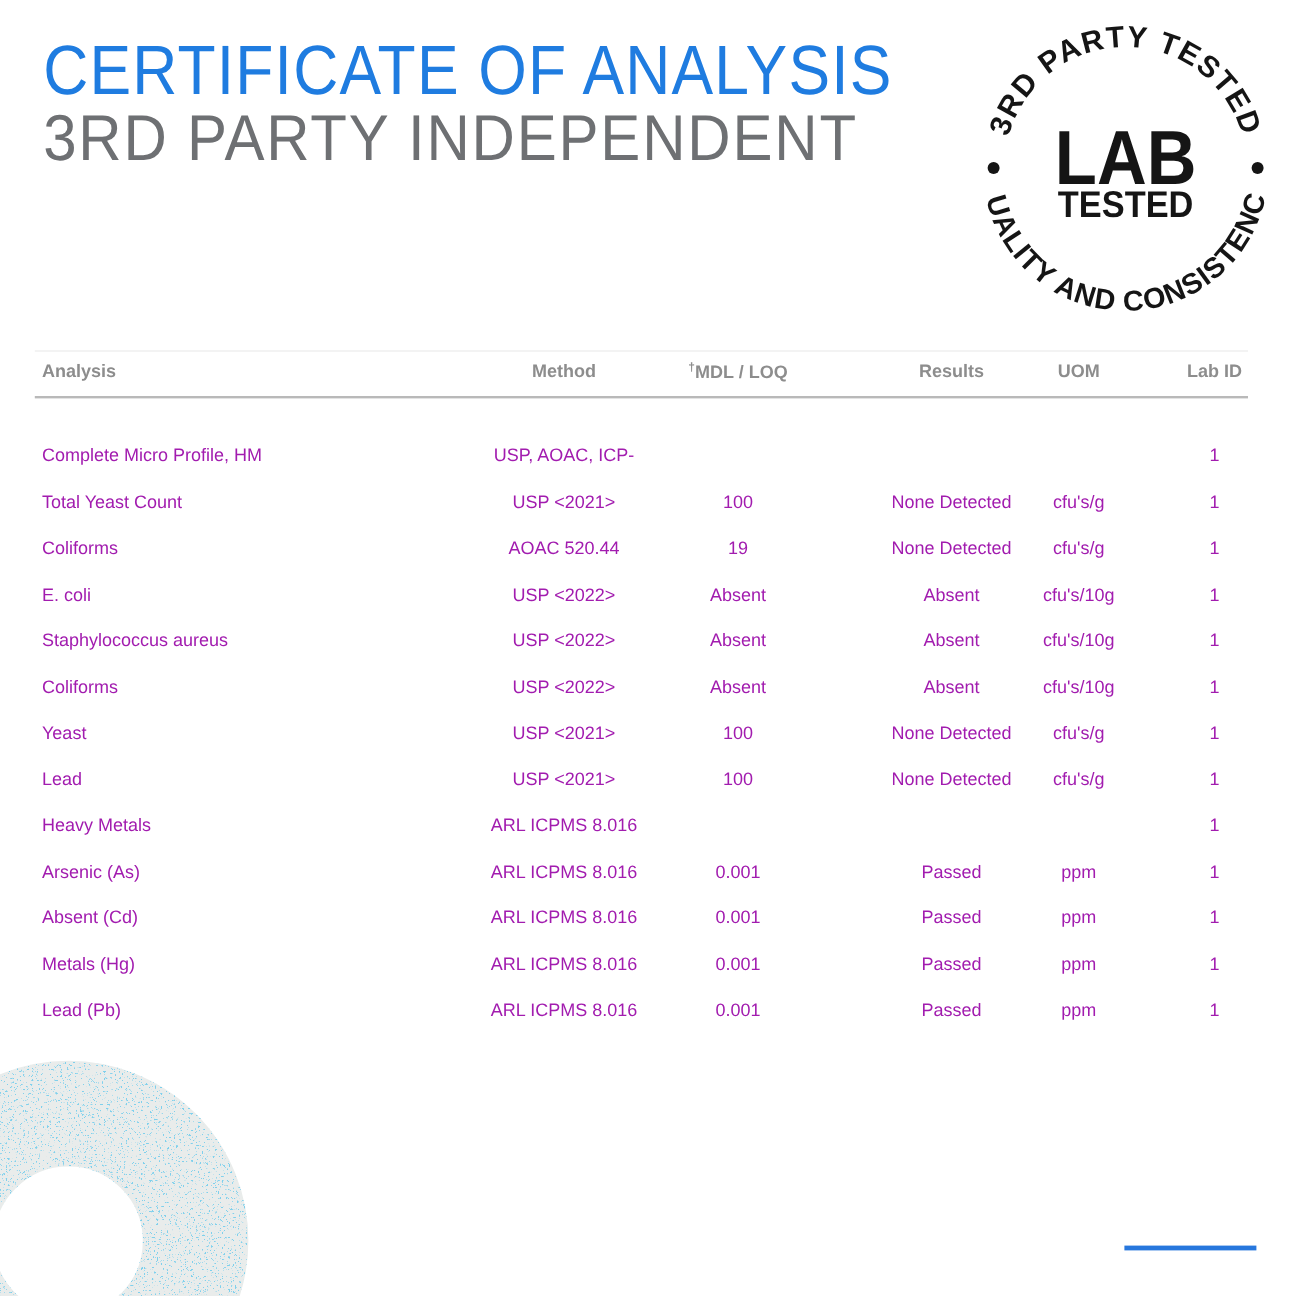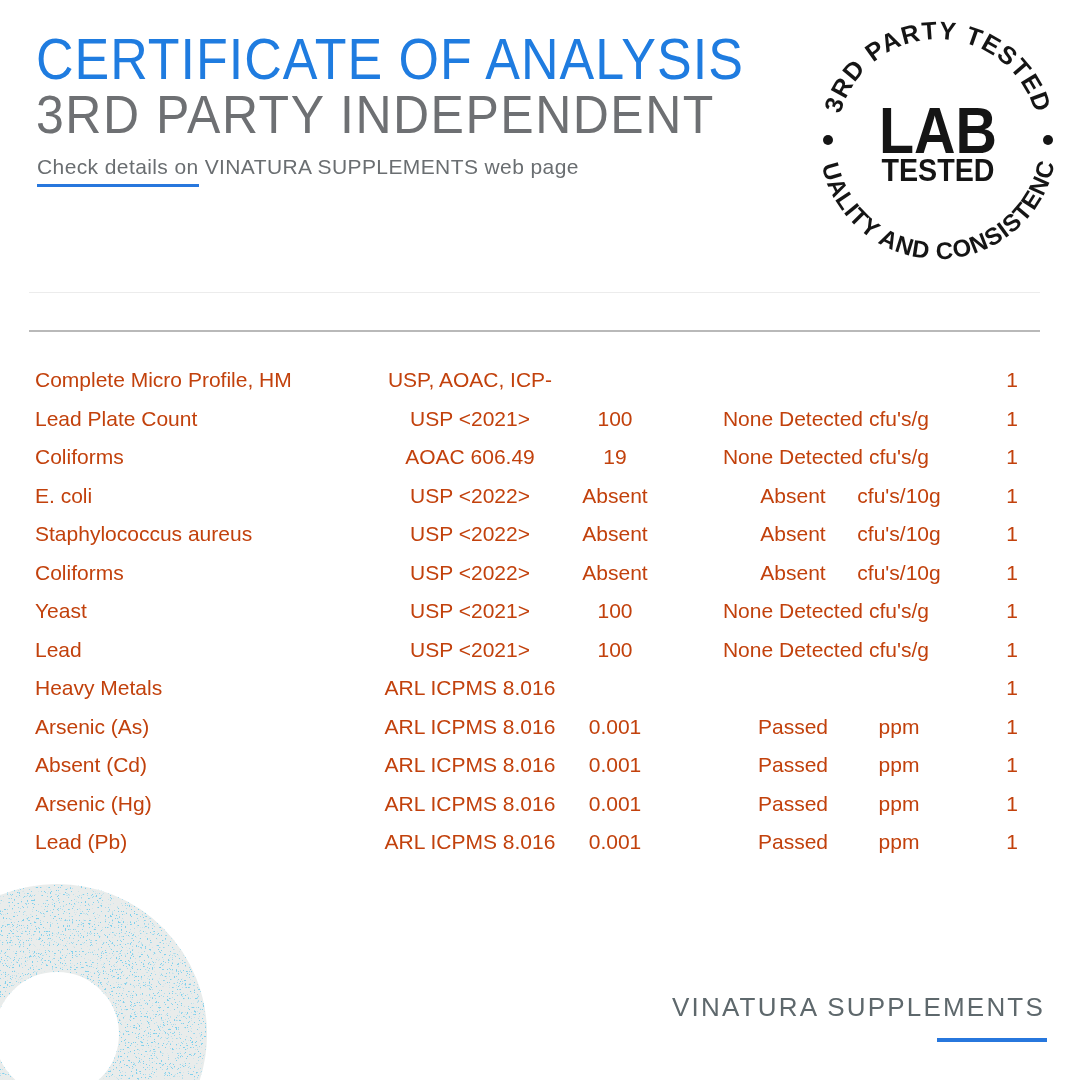--- a/index.html
+++ b/index.html
@@ -36,21 +36,21 @@
   .badge .arcb{font-size:24px;font-weight:bold;letter-spacing:0.8px;}
   .badge .lab{font-size:64px;font-weight:bold;}
   .badge .tested{font-size:31px;font-weight:bold;}
   
   .coa{position:absolute;left:35px;top:280px;width:1005px;height:585px;}
   .line-top{position:absolute;left:-6px;top:12px;width:1011px;height:1px;background:#ececec;}
   .line-head{position:absolute;left:-6px;top:50px;width:1011px;height:2px;background:#b9b9b9;}
   .t-head{position:absolute;left:0;top:18px;width:100%;height:24px;
           font-size:15px;font-weight:bold;color:#8d8d8d;}
   .t-rows{position:absolute;left:0;top:81px;width:100%;}
-  .t-row{position:relative;height:38.5px;font-size:21px;color:#c2410c;}
+  .t-row{position:relative;height:38.5px;font-size:15px;color:#a21caf;}
   .cell{position:absolute;top:50%;transform:translateY(-50%);white-space:nowrap;}
   .c0{left:0;}
   .c1{left:435px;transform:translate(-50%,-50%);}
   .c2{left:580px;transform:translate(-50%,-50%);}
   .c3{left:758px;transform:translate(-50%,-50%);}
   .c4{left:864px;transform:translate(-50%,-50%);}
   .c5{left:977px;transform:translate(-50%,-50%);}
   .t-head sup{font-size:10px;}
   
   .brand{
@@ -61,64 +61,71 @@
   
   .ring{position:absolute;left:-95px;top:880px;pointer-events:none;}
 </style>
 </head>
 <body>
 
 <div class="canvas">
 
   <h1 class="title">CERTIFICATE OF ANALYSIS</h1>
   <h2 class="subtitle">3RD PARTY INDEPENDENT</h2>
-  <p class="tagline"><span class="link">Check details on</span><span class="rest">VINATURA SUPPLEMENTS web page</span></p>
 
   <svg class="badge" width="252" height="252" viewBox="0 0 252 252">
     <defs>
       <path id="arcTop" d="M 25.4,117.2 A 101,101 0 0 1 226.6,117.2"></path>
       <path id="arcBot" d="M 8.8,146.7 A 119,119 0 0 0 243.2,146.7"></path>
     </defs>
     <text class="arc">
       <textPath href="#arcTop" startOffset="50%" text-anchor="middle">3RD PARTY TESTED</textPath>
     </text>
     <text class="arcb">
       <textPath href="#arcBot" startOffset="50%" text-anchor="middle">QUALITY AND CONSISTENCY</textPath>
     </text>
     <circle cx="16" cy="126" r="5" fill="#151515"></circle>
     <circle cx="236" cy="126" r="5" fill="#151515"></circle>
     <text class="lab" x="126" y="139" text-anchor="middle" textLength="118" lengthAdjust="spacingAndGlyphs">LAB</text>
     <text class="tested" x="126" y="167" text-anchor="middle" textLength="113" lengthAdjust="spacingAndGlyphs">TESTED</text>
   </svg>
 
   <div class="coa">
     <div class="line-top"></div>
+    <div class="t-head">
+      <span class="cell c0">Analysis</span>
+      <span class="cell c1">Method</span>
+      <span class="cell c2"><sup>†</sup><span>MDL / LOQ</span></span>
+      <span class="cell c3">Results</span>
+      <span class="cell c4">UOM</span>
+      <span class="cell c5">Lab ID</span>
+    </div>
     <div class="line-head"></div>
     <div class="t-rows" id="rows">
     <div class="t-row">
       <span class="cell c0">Complete Micro Profile, HM</span>
       <span class="cell c1">USP, AOAC, ICP-</span>
       <span class="cell c2"></span>
       <span class="cell c3"></span>
       <span class="cell c4"></span>
       <span class="cell c5">1</span>
     </div>
 
     <div class="t-row">
-      <span class="cell c0">Lead Plate Count</span>
+      <span class="cell c0">Total Yeast Count</span>
       <span class="cell c1">USP &lt;2021&gt;</span>
       <span class="cell c2">100</span>
       <span class="cell c3">None Detected</span>
       <span class="cell c4">cfu's/g</span>
       <span class="cell c5">1</span>
     </div>
 
     <div class="t-row">
       <span class="cell c0">Coliforms</span>
-      <span class="cell c1">AOAC 606.49</span>
+      <span class="cell c1">AOAC 520.44</span>
       <span class="cell c2">19</span>
       <span class="cell c3">None Detected</span>
       <span class="cell c4">cfu's/g</span>
       <span class="cell c5">1</span>
     </div>
 
     <div class="t-row">
       <span class="cell c0">E. coli</span>
       <span class="cell c1">USP &lt;2022&gt;</span>
       <span class="cell c2">Absent</span>
@@ -184,21 +191,21 @@
     <div class="t-row">
       <span class="cell c0">Absent (Cd)</span>
       <span class="cell c1">ARL ICPMS 8.016</span>
       <span class="cell c2">0.001</span>
       <span class="cell c3">Passed</span>
       <span class="cell c4">ppm</span>
       <span class="cell c5">1</span>
     </div>
 
     <div class="t-row">
-      <span class="cell c0">Arsenic (Hg)</span>
+      <span class="cell c0">Metals (Hg)</span>
       <span class="cell c1">ARL ICPMS 8.016</span>
       <span class="cell c2">0.001</span>
       <span class="cell c3">Passed</span>
       <span class="cell c4">ppm</span>
       <span class="cell c5">1</span>
     </div>
 
     <div class="t-row">
       <span class="cell c0">Lead (Pb)</span>
       <span class="cell c1">ARL ICPMS 8.016</span>
@@ -221,16 +228,15 @@
         <feTurbulence type="fractalNoise" baseFrequency="0.9" numOctaves="3" seed="23" result="n2"></feTurbulence>
         <feColorMatrix in="n2" type="matrix" values="0 0 0 0 0.30  0 0 0 0 0.68  0 0 0 0 0.86  0 0 0 16 -11.5" result="d2"></feColorMatrix>
         <feComposite in="d2" in2="SourceGraphic" operator="in"></feComposite>
       </filter>
     </defs>
     <circle cx="152" cy="154" r="106" fill="none" stroke="#e9eceb" stroke-width="88"></circle>
     <circle cx="152" cy="154" r="106" fill="none" stroke="#ffffff" stroke-width="88" filter="url(#speck1)"></circle>
     <circle cx="152" cy="154" r="106" fill="none" stroke="#ffffff" stroke-width="88" filter="url(#speck2)"></circle>
   </svg>
 
-  <p class="brand">VINATURA SUPPLEMENTS</p>
   <div class="brand-line"></div>
 
 </div>
 
 </body></html>

